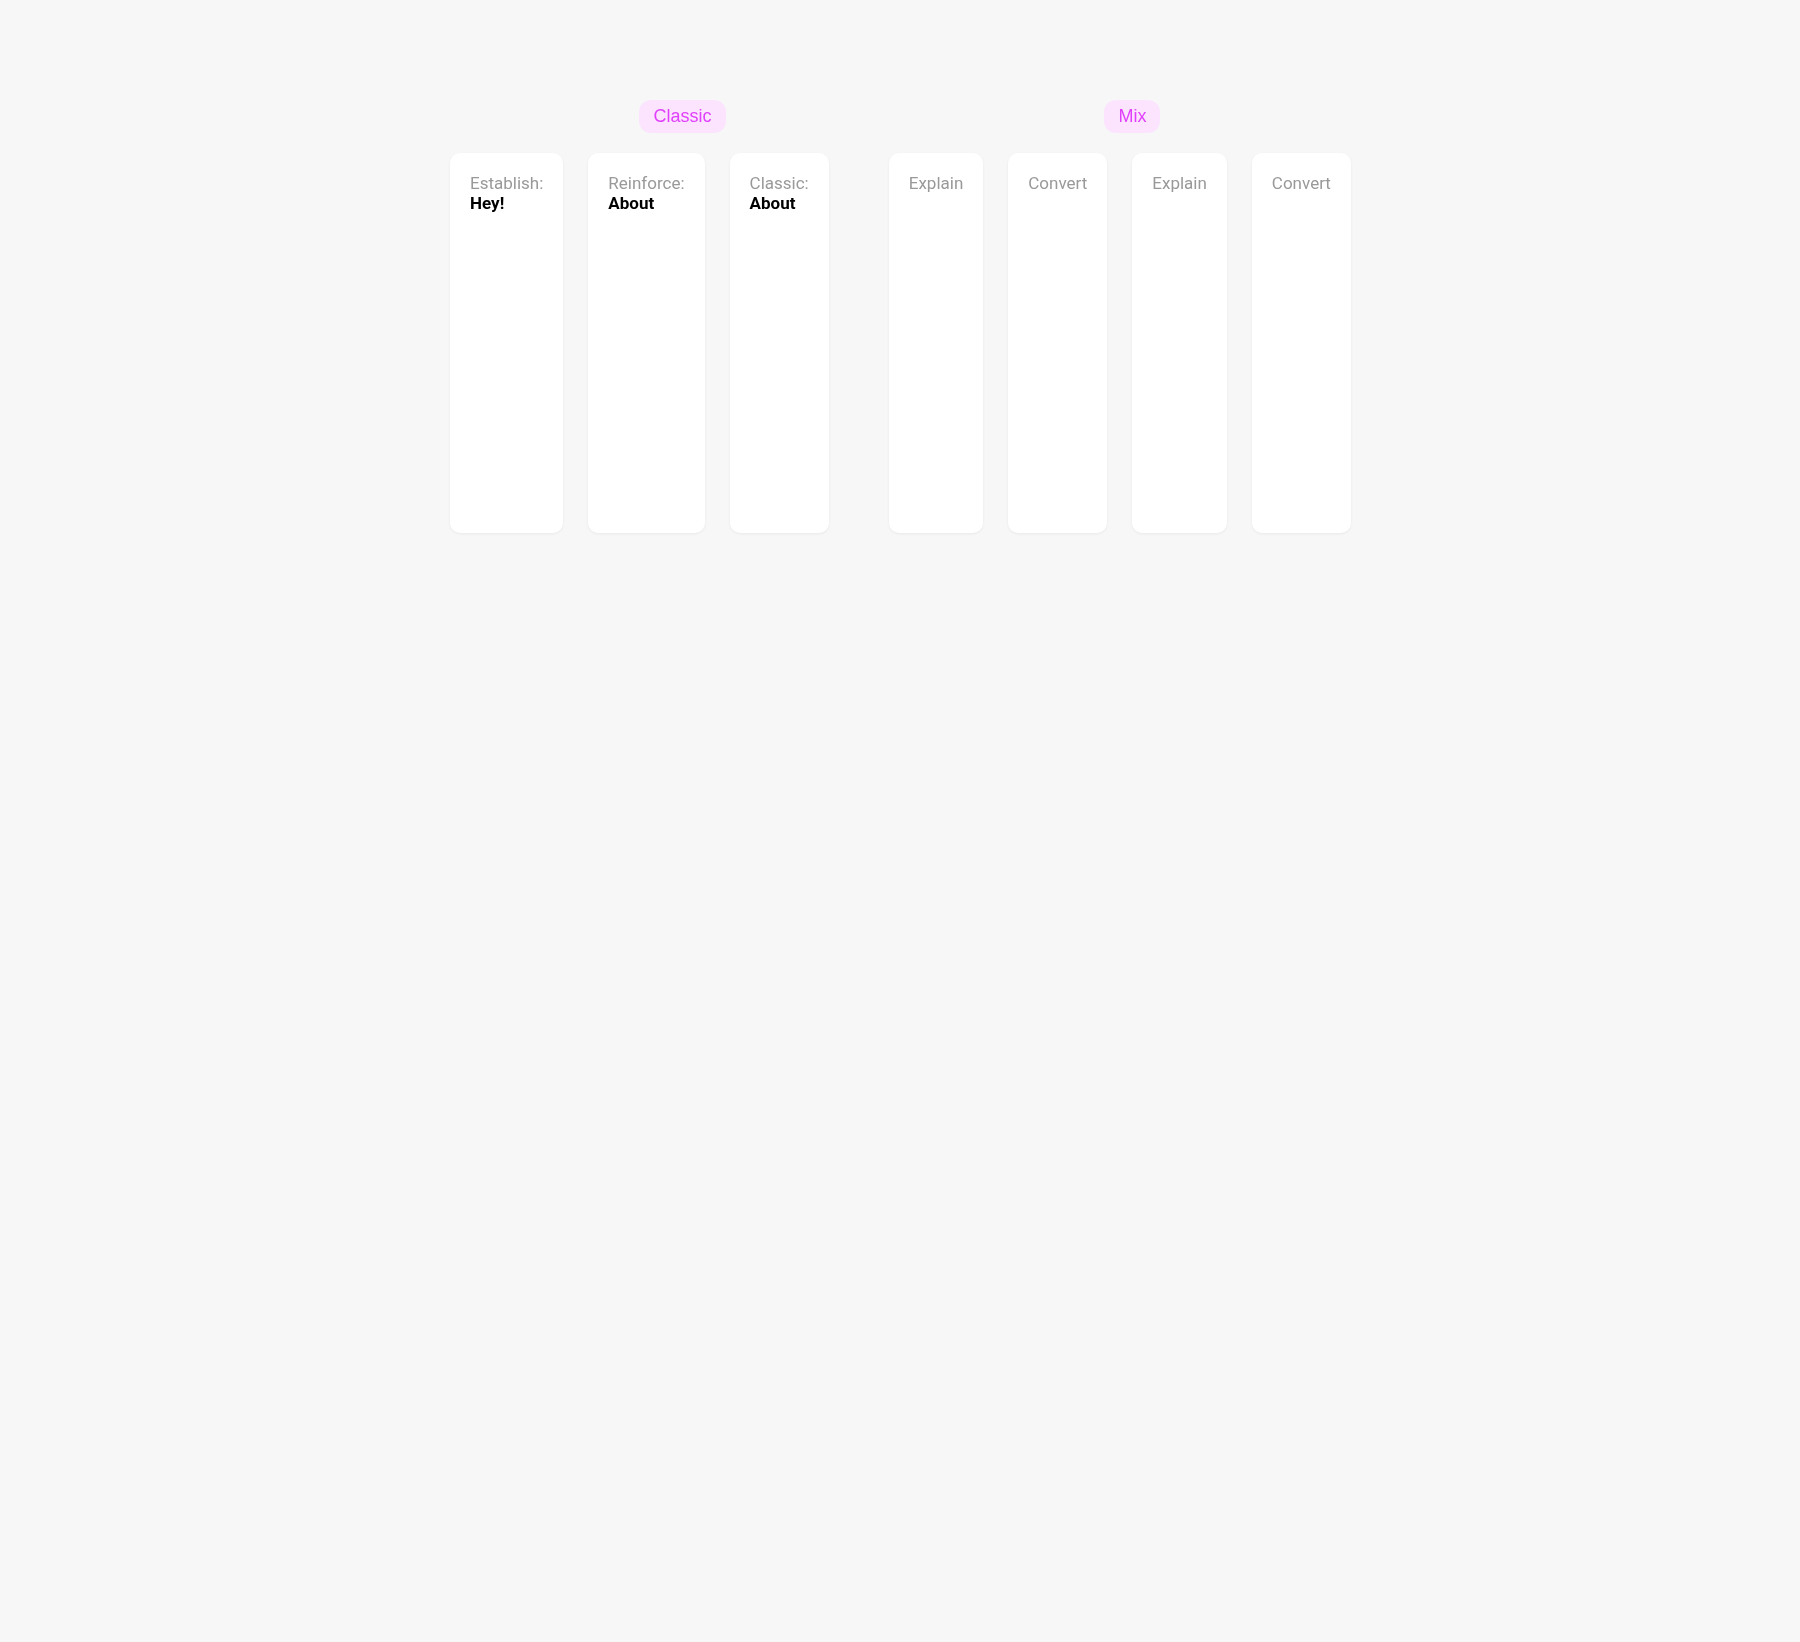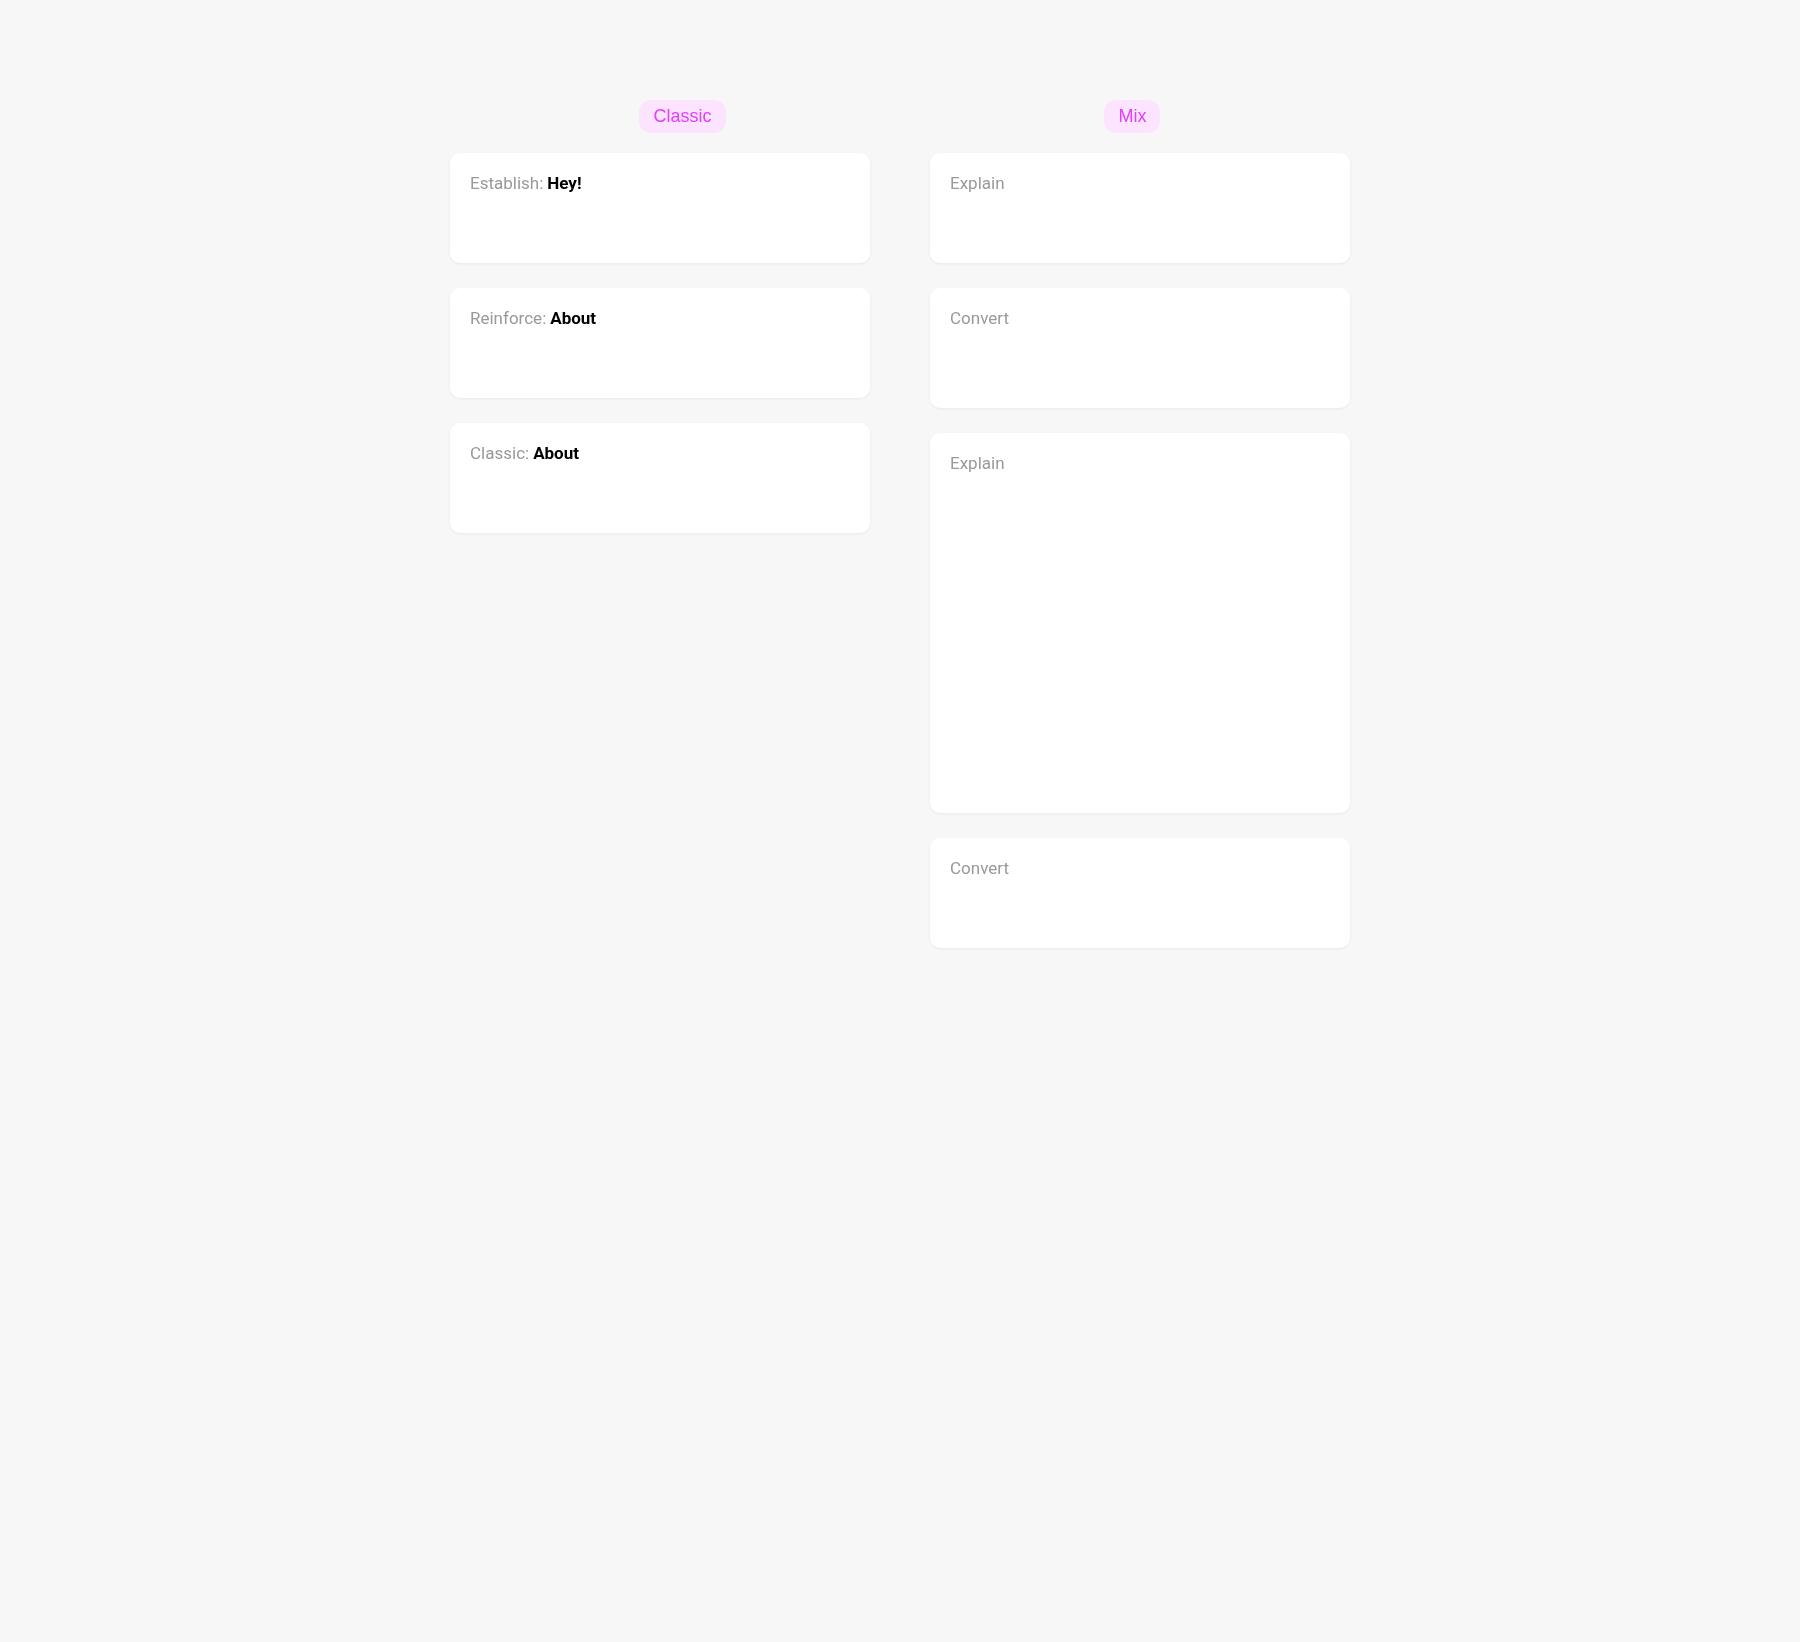--- a/index.html
+++ b/index.html
@@ -45,21 +45,21 @@
 
     .columns {
       display: flex;
       width: 100%;
       gap: 60px;
     }
 
     .column {
       flex: 1;
       display: flex;
-      flex-direction: column;
+      flex-direction: row;
       gap: 25px;
     }
 
     .card {
       background-color: #ffffff;
       border-radius: 10px;
       padding: 20px;
       min-height: 110px;
       box-shadow: 0 1px 3px rgba(0,0,0,0.06);
     }

